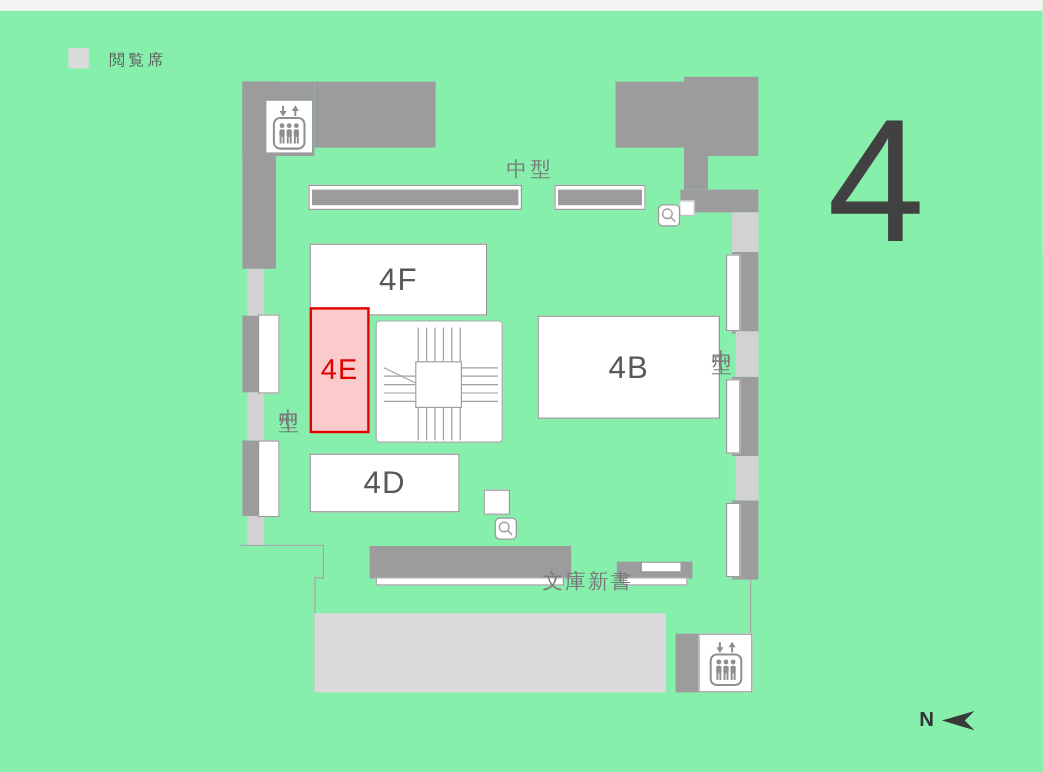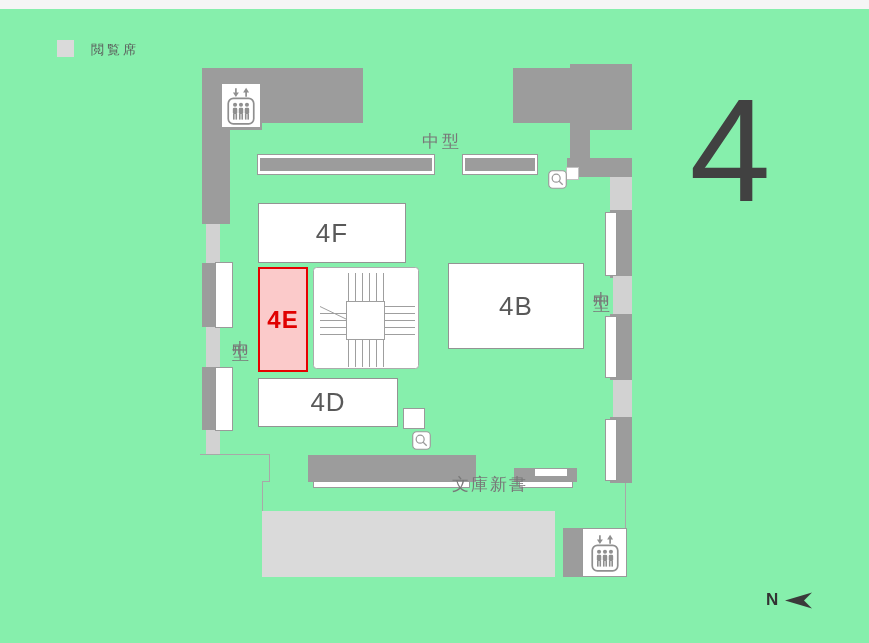--- a/index.html
+++ b/index.html
@@ -167,27 +167,27 @@
         <line x1="8" y1="63.5" x2="34" y2="63.5"></line>
           <line x1="8" y1="70.5" x2="34" y2="70.5"></line>
         <line x1="8" y1="42.5" x2="34" y2="55"></line>
       </g>
     </svg>
   </div>
 
   <div class="room" style="left:258px;top:203px;width:148px;height:60px;">
       <span>4F</span>
     </div>
-  <div class="room hl" style="left:258px;top:267px;width:50px;height:105px;font-weight:bold;">
+  <div class="room hl" style="left:258px;top:256px;width:50px;height:105px;">
       <span>4E</span>
     </div>
-  <div class="room" style="left:448px;top:263px;width:136px;height:86px;">
+  <div class="room" style="left:448px;top:263px;width:152px;height:86px;">
       <span>4B</span>
     </div>
-  <div class="room" style="left:258px;top:378px;width:140px;height:49px;">
+  <div class="room" style="left:258px;top:378px;width:125px;height:49px;">
       <span>4D</span>
     </div>
 
   <button class="magbtn" style="left:548px;top:170px;">
     <svg width="19" height="19" viewBox="0 0 20 20">
       <rect x="0.75" y="0.75" width="18.5" height="18.5" rx="4" fill="#fff" stroke="#9a9a9a" stroke-width="1.2"></rect>
       <circle cx="8.6" cy="8.6" r="4.2" fill="none" stroke="#9a9a9a" stroke-width="1.3"></circle>
       <line x1="11.8" y1="11.8" x2="15.5" y2="15.5" stroke="#9a9a9a" stroke-width="1.3"></line>
     </svg>
   </button>

